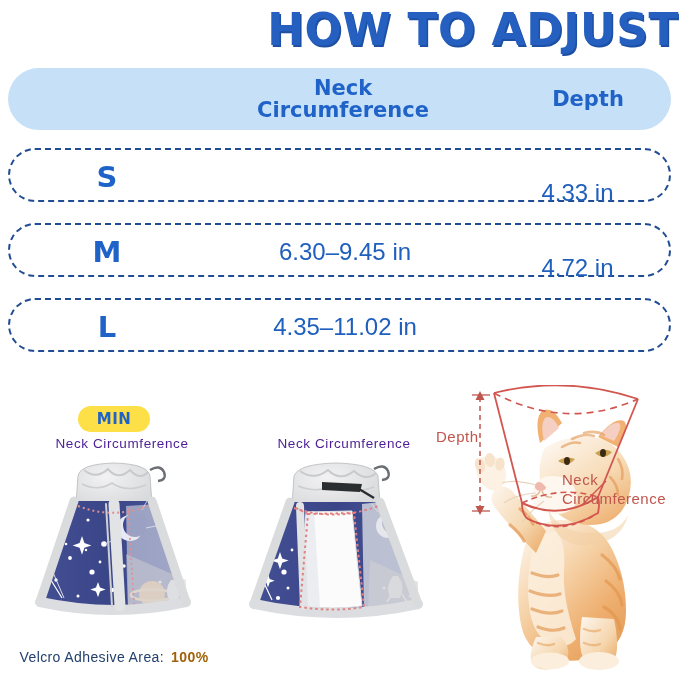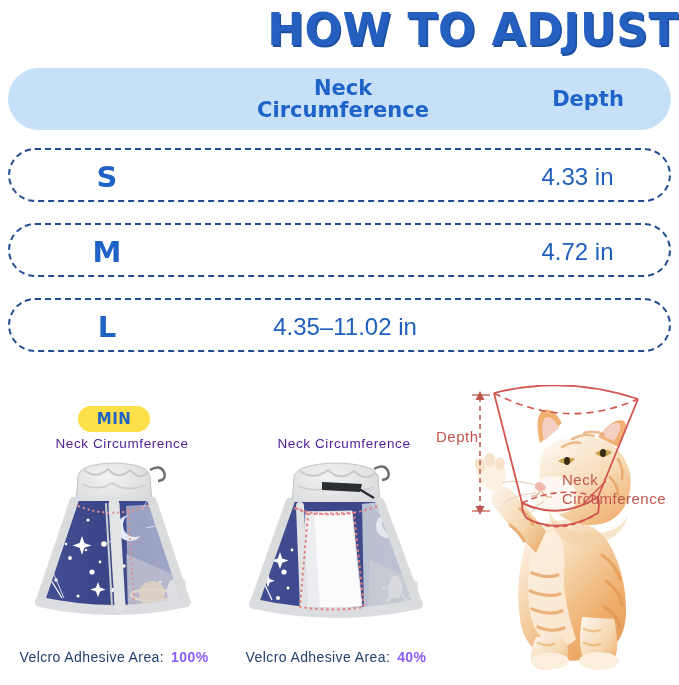--- a/index.html
+++ b/index.html
@@ -89,21 +89,21 @@
     left: 170px; top: 0; width: 330px; height: 54px;
     display: flex; align-items: center; justify-content: center;
     font-family: "Liberation Sans", sans-serif;
     font-size: 24px;
     font-weight: 400;
     color: #1f5fbd;
     letter-spacing: 0px;
   }
   .cell-depth {
     position: absolute;
-    left: 480px; top: 0; width: 175px; height: 54px;
+    left: 480px; top: 16px; width: 175px; height: 54px;
     display: flex; align-items: center; justify-content: center;
     font-family: "Liberation Sans", sans-serif;
     font-size: 24px;
     font-weight: 400;
     color: #1f5fbd;
   }
 
   
   .panel {
     position: absolute;
@@ -149,21 +149,21 @@
     position: absolute;
     bottom: 20px; left: 0; width: 228px;
     text-align: center;
     font-family: "Liberation Sans", sans-serif;
     font-size: 14px;
     color: #23406e;
     letter-spacing: 0.4px;
     white-space: nowrap;
   }
   .caption .pct {
-    color: #8b5cf6;
+    color: #a16207;
     font-weight: 700;
     margin-left: 7px;
   }
 
   
   #panel-cat {
     position: absolute;
     left: 432px; top: 385px;
     width: 247px; height: 300px;
   }
@@ -195,20 +195,21 @@
     <div class="hdr-cell" id="hdr-depth">Depth</div>
   </div>
 
   <div class="size-row" id="row-s">
     <div class="cell-size">S</div>
     <div class="cell-depth">4.33 in</div>
   </div>
 
   <div class="size-row" id="row-m">
     <div class="cell-size">M</div>
+    <div class="cell-neck">6.30–9.45 in</div>
     <div class="cell-depth">4.72 in</div>
   </div>
 
   <div class="size-row" id="row-l">
     <div class="cell-size">L</div>
     <div class="cell-neck">4.35–11.02 in</div>
   </div>
 
   <div class="panel" id="panel-min">
     <div class="pill">MIN</div>
@@ -375,23 +376,20 @@
         <path d="M32,150 Q114,168 196,150" fill="none" stroke="#dcdde0" stroke-width="10" stroke-linecap="round"></path>
         <path d="M158,48 L196,150" fill="none" stroke="#dadbdd" stroke-width="9" stroke-linecap="round"></path>
         <path d="M78,52 L82,152" fill="none" stroke="#e2e3e5" stroke-width="8" stroke-linecap="round"></path>
 
         <path d="M72,54 Q114,68 156,52" fill="none" stroke="#e08080" stroke-width="2" stroke-dasharray="2.5 3"></path>
         <path d="M86,60 L132,59 L142,153 Q112,158 78,153 Z" fill="none" stroke="#e08080" stroke-width="2" stroke-dasharray="2.5 3"></path>
         <path d="M86,60 L74,54" fill="none" stroke="#e08080" stroke-width="2" stroke-dasharray="2.5 3"></path>
       </svg>
     </div>
 
-    <div class="caption">
-      <span>Velcro Adhesive Area:</span><span class="pct">40%</span>
-    </div>
   </div>
 
   <div id="panel-cat">
     <svg width="247" height="300" viewBox="0 0 247 300">
       <defs>
         <linearGradient id="furBody" x1="0.15" y1="0" x2="0.95" y2="1">
           <stop offset="0%" stop-color="#fdf4ea"></stop>
           <stop offset="35%" stop-color="#f6d4ab"></stop>
           <stop offset="70%" stop-color="#eeae6e"></stop>
           <stop offset="100%" stop-color="#e09a55"></stop>

